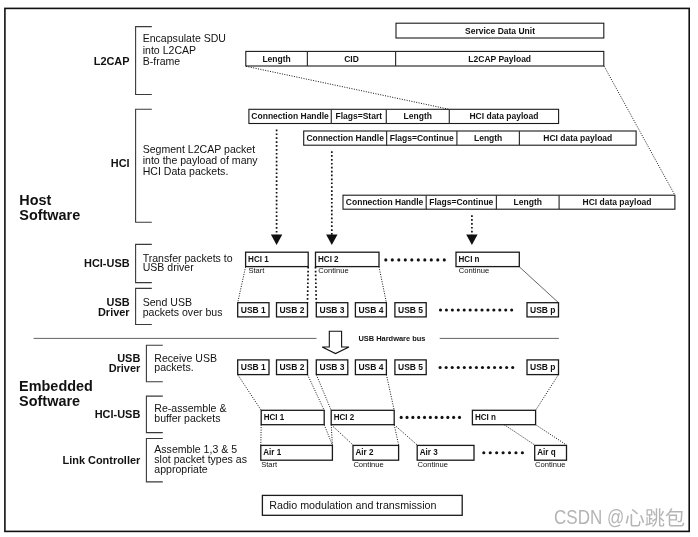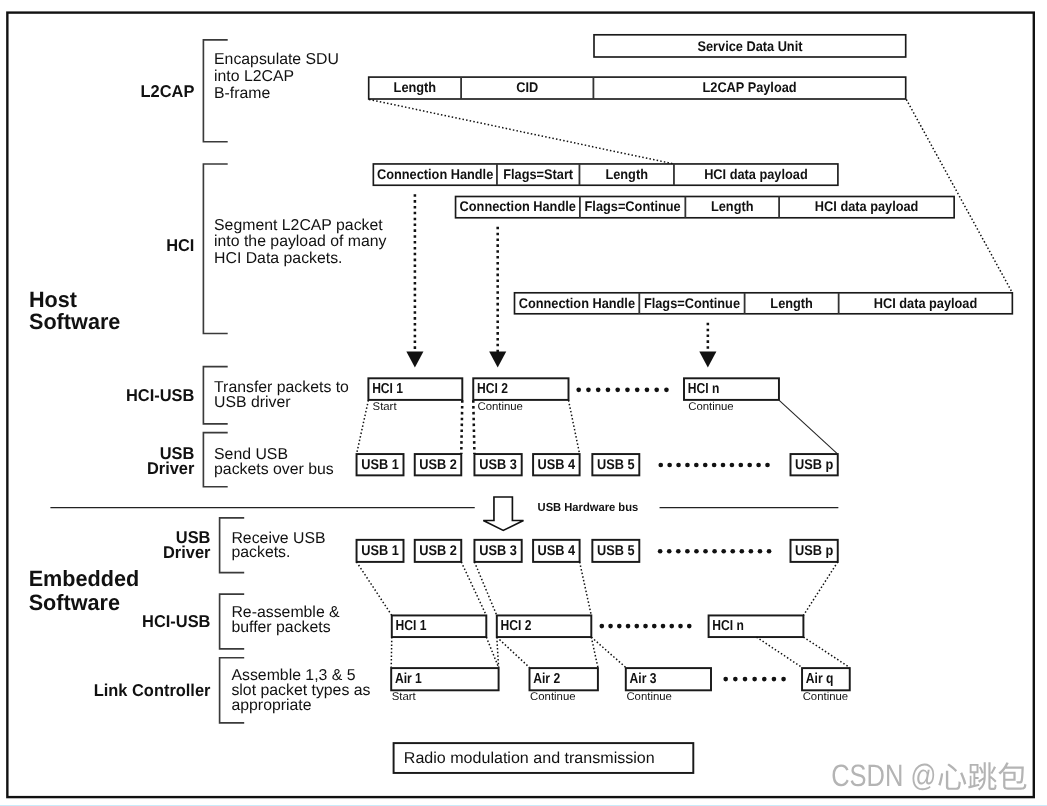--- a/index.html
+++ b/index.html
@@ -1,19 +1,19 @@
 <!DOCTYPE html>
 <html><head>
 <meta charset="utf-8">
 <style>
   html,body{margin:0;padding:0;background:#fff;}
   body{width:698px;height:537px;overflow:hidden;
        font-family:"Liberation Sans",sans-serif;
        -webkit-font-smoothing:antialiased;}
-  #root{position:relative;width:698px;height:537px;background:#0ea5e9;}
+  #root{position:relative;width:698px;height:537px;background:#c2410c;}
   #canvas{position:absolute;left:0;top:0;width:698px;height:537px;}
   .pkt-txt{font-family:"Liberation Sans",sans-serif;font-weight:bold;
            font-size:9.4px;fill:#111;text-anchor:middle;dominant-baseline:middle;}
   .box-lbl{font-family:"Liberation Sans",sans-serif;font-weight:bold;
            font-size:9.6px;fill:#111;text-anchor:start;dominant-baseline:middle;}
   .sub-lbl{font-family:"Liberation Sans",sans-serif;font-weight:normal;
            font-size:7.5px;fill:#111;text-anchor:start;dominant-baseline:middle;}
   .layer-lbl{font-family:"Liberation Sans",sans-serif;font-weight:bold;
              font-size:11.4px;fill:#111;text-anchor:end;dominant-baseline:middle;}
   .big-lbl{font-family:"Liberation Sans",sans-serif;font-weight:bold;

